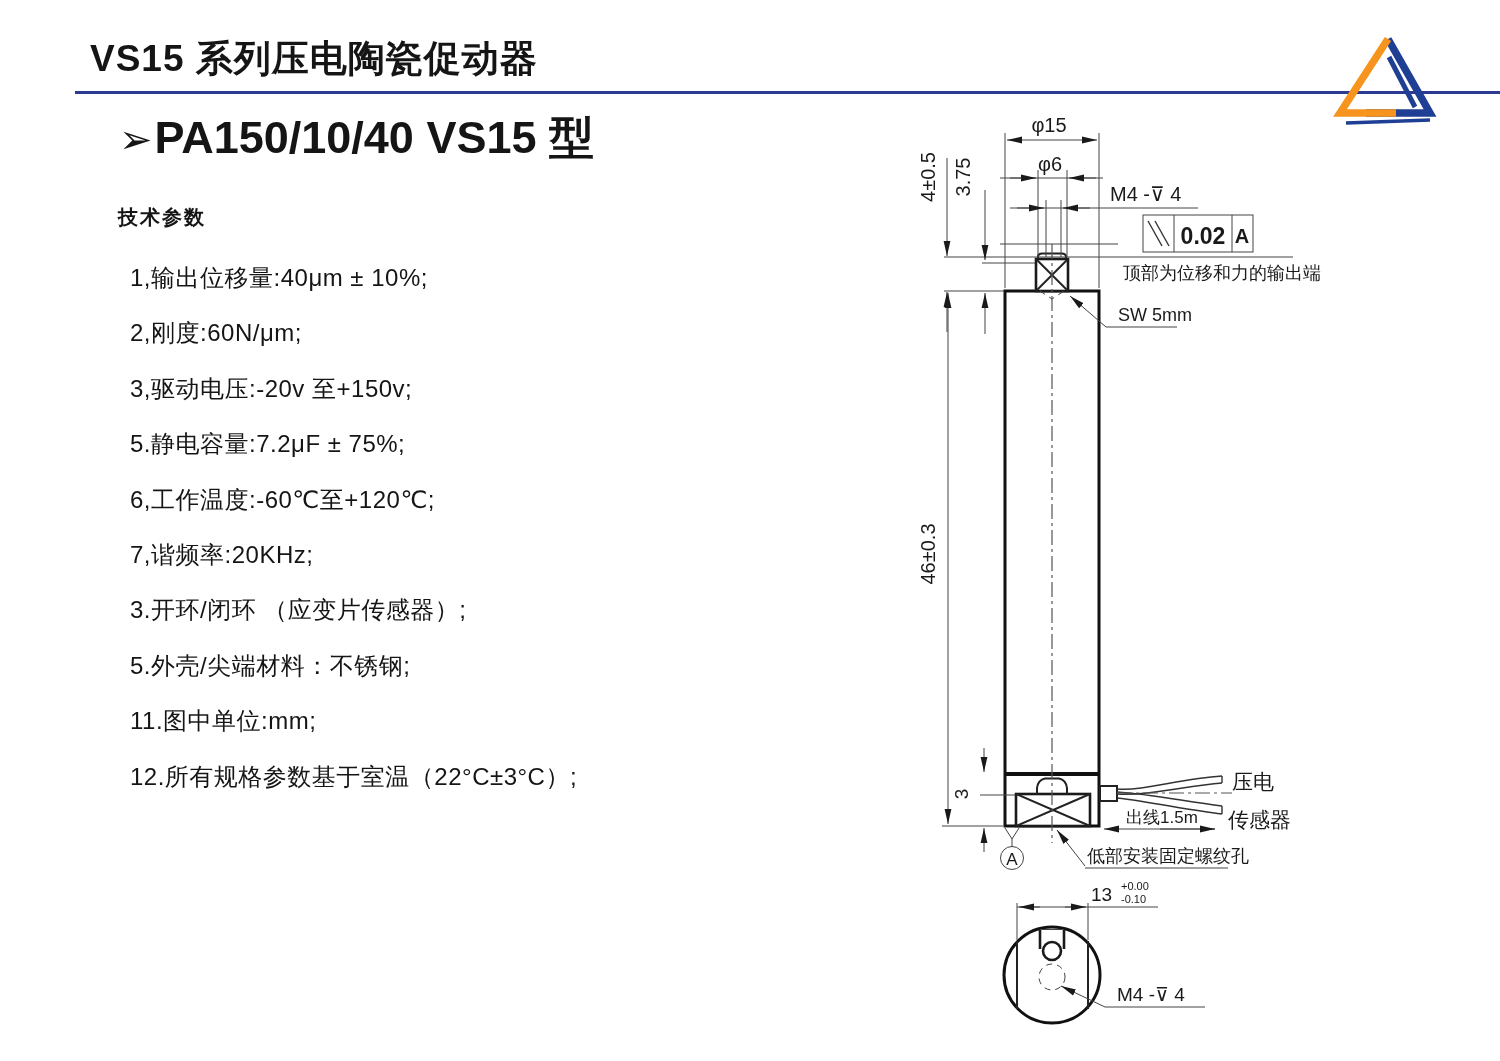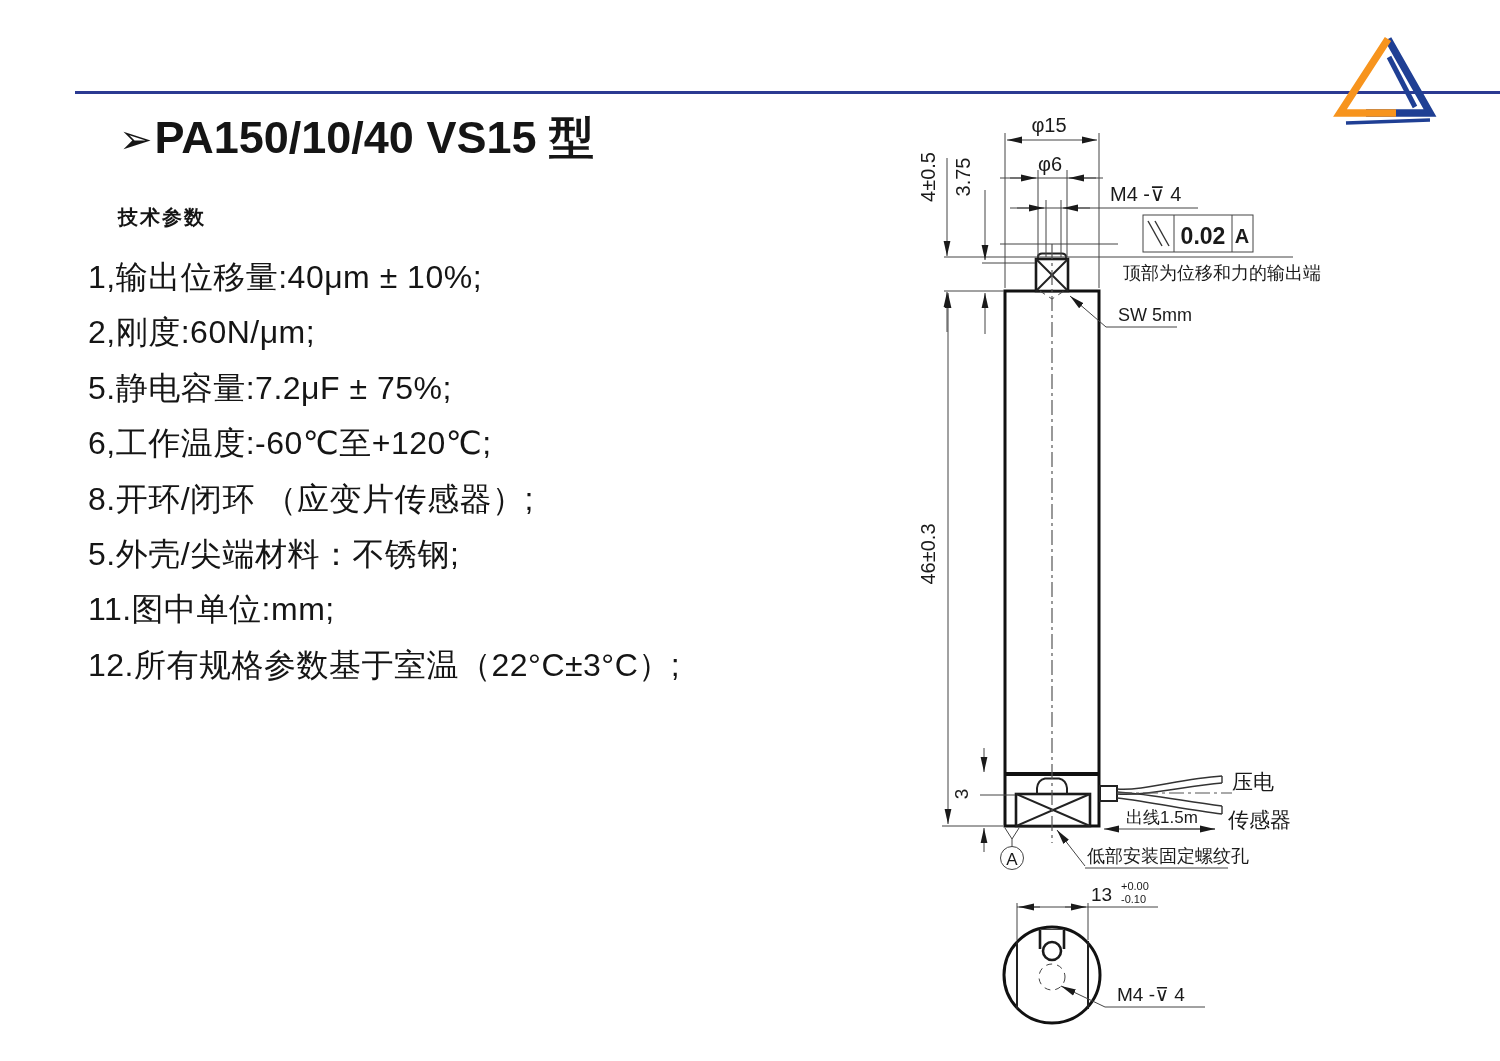--- a/index.html
+++ b/index.html
@@ -4,21 +4,21 @@
 <style>
   html,body{margin:0;padding:0;background:#ffffff;}
   .page{position:relative;width:1500px;height:1061px;background:#ffffff;overflow:hidden;
         font-family:"Liberation Sans","DejaVu Sans",sans-serif;color:#151515;}
   .title{position:absolute;left:90px;top:34px;font-size:37px;font-weight:bold;letter-spacing:1px;white-space:nowrap;}
   .rule{position:absolute;left:75px;top:91px;width:1425px;height:3px;background:#2b3a92;}
   .heading{position:absolute;left:82px;top:108px;font-size:45px;font-weight:bold;white-space:nowrap;margin-left:37px;}
   .heading .arr{font-size:40px;margin-right:2px;}
   .section-title{position:absolute;left:118px;top:204px;font-size:20px;font-weight:600;letter-spacing:2px;}
   .specs{position:absolute;left:88px;top:250px;width:760px;}
-  .spec-item{height:55.4px;line-height:55.4px;font-size:32px;white-space:nowrap;letter-spacing:0.5px;}
+  .spec-item{height:55.4px;line-height:55.4px;font-size:24px;white-space:nowrap;letter-spacing:0.5px;margin-left:42px;}
   .logo{position:absolute;left:1330px;top:33px;width:110px;height:97px;}
   .drawing{position:absolute;left:900px;top:95px;width:600px;height:966px;}
   
   .thin{stroke:#444;stroke-width:1;fill:none;}
   .thin15{stroke:#333;stroke-width:1.4;fill:none;}
   .med{stroke:#222;stroke-width:2;fill:none;}
   .med25{stroke:#1a1a1a;stroke-width:2.6;fill:none;}
   .thick{stroke:#111;stroke-width:3;fill:none;}
   .wfill{fill:#ffffff;}
   .dashed{stroke-dasharray:6 5;}
@@ -30,32 +30,35 @@
   .t17{font-size:17px;}
   .t21{font-size:21px;}
   .t11{font-size:11px;}
   .tb{font-weight:bold;}
 </style>
 </head>
 <body>
 
 <div class="page">
 
+  <div class="title">VS15 系列压电陶瓷促动器</div>
   <div class="rule"></div>
 
   <div class="heading"><span class="arr">➢</span><span>PA150/10/40 VS15 型</span></div>
 
   <div class="section-title">技术参数</div>
 
   <div class="specs" id="specs">
       <div class="spec-item">1,输出位移量:40μm ± 10%;</div>
       <div class="spec-item">2,刚度:60N/μm;</div>
+      <div class="spec-item">3,驱动电压:-20v 至+150v;</div>
       <div class="spec-item">5.静电容量:7.2μF ± 75%;</div>
       <div class="spec-item">6,工作温度:-60℃至+120℃;</div>
-      <div class="spec-item">8.开环/闭环 （应变片传感器）;</div>
+      <div class="spec-item">7,谐频率:20KHz;</div>
+      <div class="spec-item">3.开环/闭环 （应变片传感器）;</div>
       <div class="spec-item">5.外壳/尖端材料：不锈钢;</div>
       <div class="spec-item">11.图中单位:mm;</div>
       <div class="spec-item">12.所有规格参数基于室温（22°C±3°C）;</div>
     </div>
 
   <svg class="logo" viewBox="0 0 110 97">
     <g>
       <path d="M16,90 L100,87" stroke="#1F3F94" stroke-width="3.5" fill="none"></path>
       <path d="M58,6 L100,80 L36,80" stroke="#1F3F94" stroke-width="7.5" fill="none"></path>
       <path d="M59,24 L85,74" stroke="#1F3F94" stroke-width="5" fill="none"></path>

